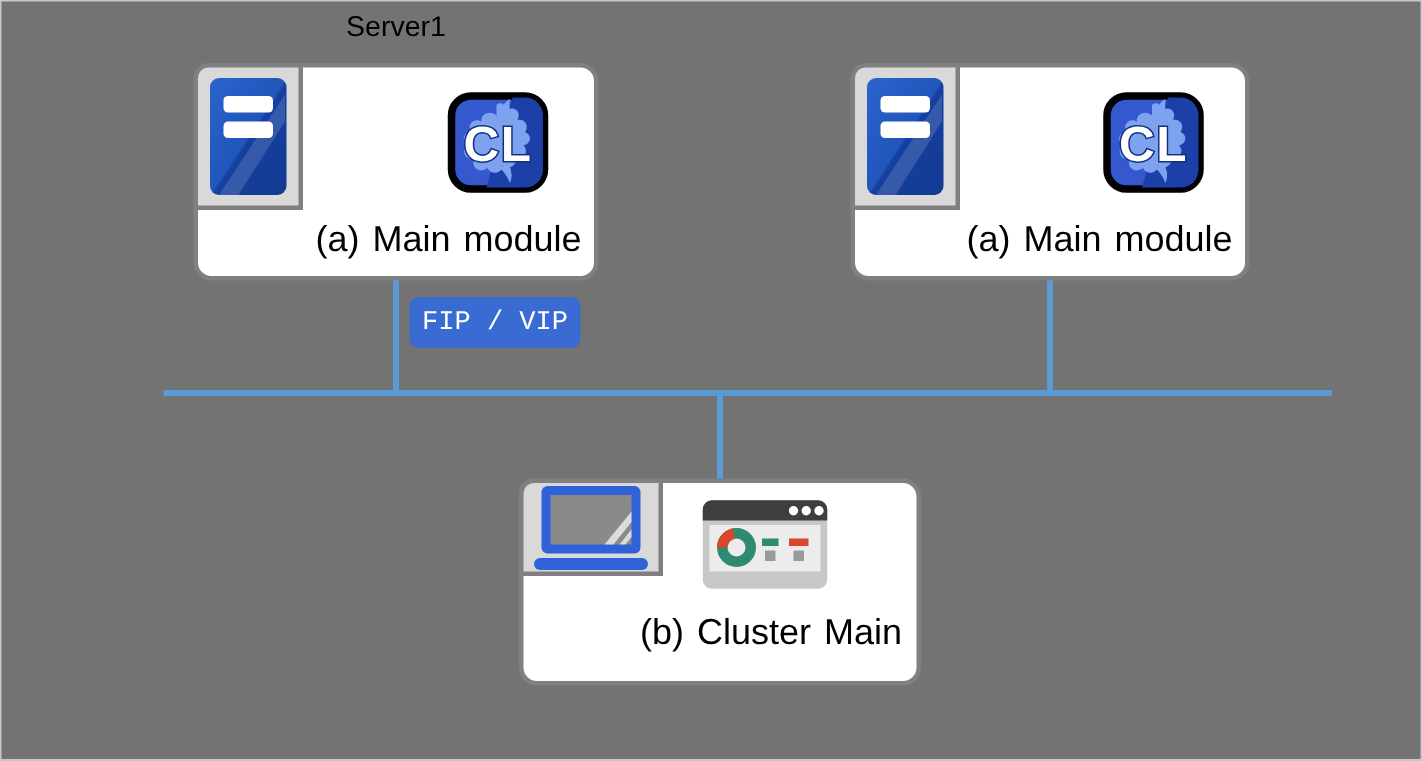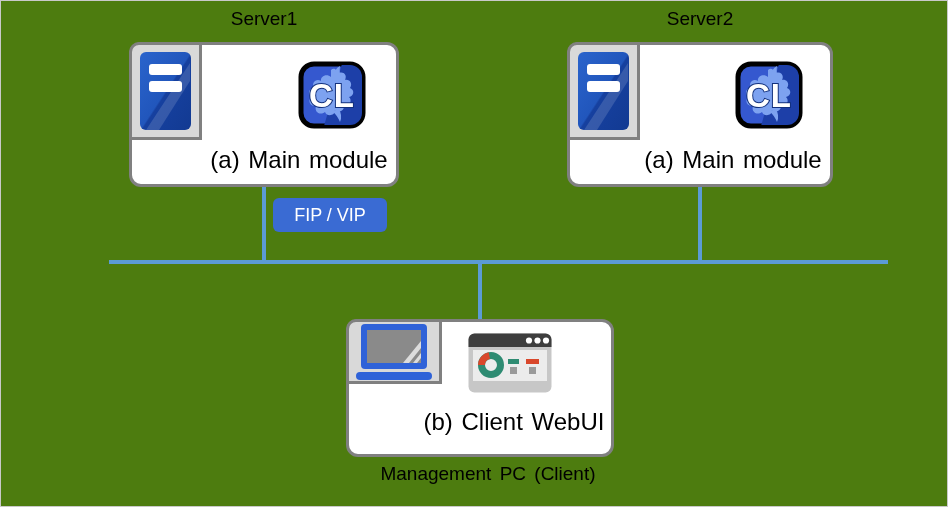--- a/index.html
+++ b/index.html
@@ -1,17 +1,17 @@
 <!DOCTYPE html>
 <html><head>
 <meta charset="utf-8">
 <style>
   html,body{margin:0;padding:0;background:#fff;}
   .canvas{
-    position:relative;width:948px;height:507px;background:#4d7c0f;
+    position:relative;width:948px;height:507px;background:#737373;
     border:1px solid #c9c9c9;box-sizing:border-box;overflow:hidden;
     font-family:"Liberation Sans",sans-serif;color:#000;
   }
   .node-box{position:absolute;background:#fff;border:3px solid #808080;border-radius:12px;box-sizing:border-box;}
   #server1-box{left:128px;top:41px;width:270px;height:145px;}
   #server2-box{left:566px;top:41px;width:266px;height:145px;}
   #mgmt-box{left:345px;top:318px;width:268px;height:138px;}
 
   .tile{position:absolute;background:#d9d9d9;border:3px solid #808080;box-sizing:border-box;
         border-radius:10px 0 0 0;display:flex;align-items:center;justify-content:center;}
@@ -28,21 +28,21 @@
   #server2-module{left:632px;top:145px;width:200px;}
   #mgmt-module{left:413px;top:407px;width:200px;}
 
   .cl-icon{position:absolute;width:68px;height:68px;margin-left:38px;}
   #cl1{left:259px;top:60px;}
   #cl2{left:696px;top:60px;}
 
   #browser-icon{position:absolute;left:467px;top:332px;width:84px;height:60px;}
 
   .badge{position:absolute;left:272px;top:197px;width:114px;height:34px;background:#3a6bd3;
-         border-radius:6px;color:#fff;font-size:18px;line-height:34px;text-align:center;}
+         border-radius:6px;color:#fff;font-size:18px;line-height:34px;text-align:center;font-family:Liberation Mono, monospace;}
 
   .net-line{position:absolute;background:#5b9bd5;}
   #hline{left:108px;top:259px;width:779px;height:4px;}
   #vline1{left:261px;top:184px;width:4px;height:76px;}
   #vline2{left:697px;top:184px;width:4px;height:76px;}
   #vline3{left:477px;top:262px;width:4px;height:56px;}
 
   #mgmt-caption{position:absolute;left:337px;top:462px;width:300px;text-align:center;font-size:19px;word-spacing:3px;}
   svg{display:block;}
 </style>
@@ -90,21 +90,20 @@
         <path fill="#7da2f0" d="M40 47 q5 7 2 14 q-3 -7 -7 -10 z"></path>
         <path fill="#7da2f0" d="M36 15 q1 -8 6 -10 q-1 7 1 10 z"></path>
       </g>
       <text x="34" y="46" text-anchor="middle" font-family="Liberation Sans, sans-serif" font-size="33" font-weight="bold" fill="#ffffff" stroke="#12307c" stroke-width="2" paint-order="stroke" letter-spacing="1">CL</text>
     </svg>
   </div>
   <div class="module-label" id="server1-module">(a) Main module</div>
 
   <div class="badge">FIP / VIP</div>
 
-  <div class="node-title" id="server2-title">Server2</div>
   <div class="node-box" id="server2-box"></div>
   <div class="tile" id="server2-tile">
     <span>
       <svg width="53" height="80" viewBox="0 0 53 80">
         <rect x="1" y="1" width="51" height="78" rx="6" fill="url(#towerG)"></rect>
         <polygon points="7,79 20,79 51,30 51,12" fill="#ffffff" opacity="0.14"></polygon>
         <rect x="10" y="13" width="33" height="11" rx="3" fill="#ffffff"></rect>
         <rect x="10" y="30" width="33" height="11" rx="3" fill="#ffffff"></rect>
       </svg>
     </span>
@@ -144,16 +143,15 @@
       <circle cx="78" cy="7.5" r="3.1" fill="#ffffff"></circle>
       <rect x="5" y="17" width="74" height="31" fill="#ececec"></rect>
       <circle cx="23" cy="32" r="9.5" fill="none" stroke="#2e8b72" stroke-width="7"></circle>
       <path d="M13.5 32 A 9.5 9.5 0 0 1 21.35 22.65" fill="none" stroke="#d9472b" stroke-width="7"></path>
       <rect x="40" y="26" width="11" height="5" fill="#2e8b72"></rect>
       <rect x="42" y="34" width="7" height="7" fill="#9a9a9a"></rect>
       <rect x="58" y="26" width="13" height="5" fill="#d9472b"></rect>
       <rect x="61" y="34" width="7" height="7" fill="#9a9a9a"></rect>
     </svg>
   </div>
-  <div class="module-label" id="mgmt-module">(b) Client WebUI</div>
-  <div id="mgmt-caption">Management PC (Client)</div>
+  <div class="module-label" id="mgmt-module">(b) Cluster Main</div>
 
 </div>
 
 </body></html>

